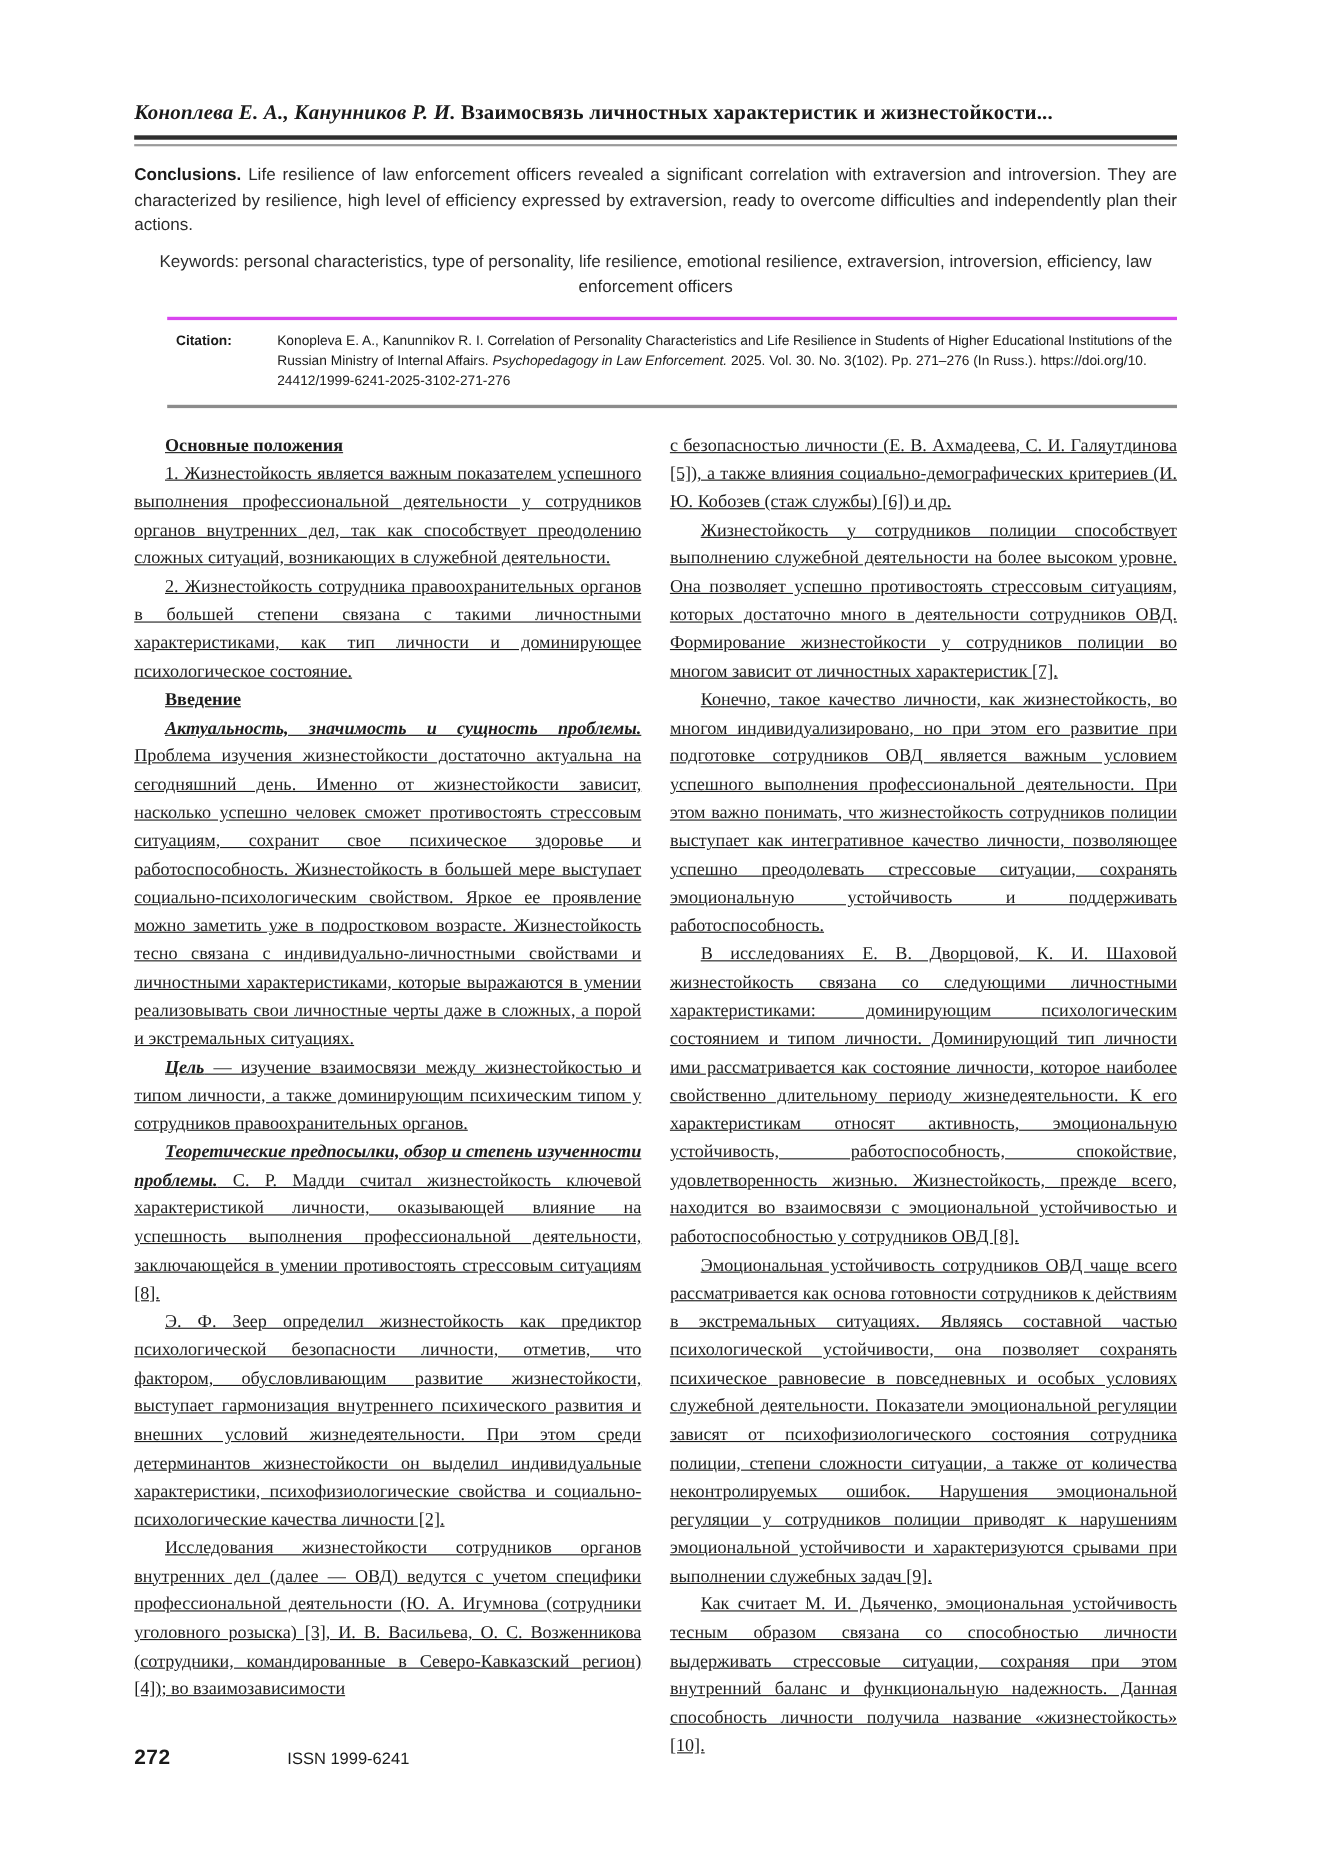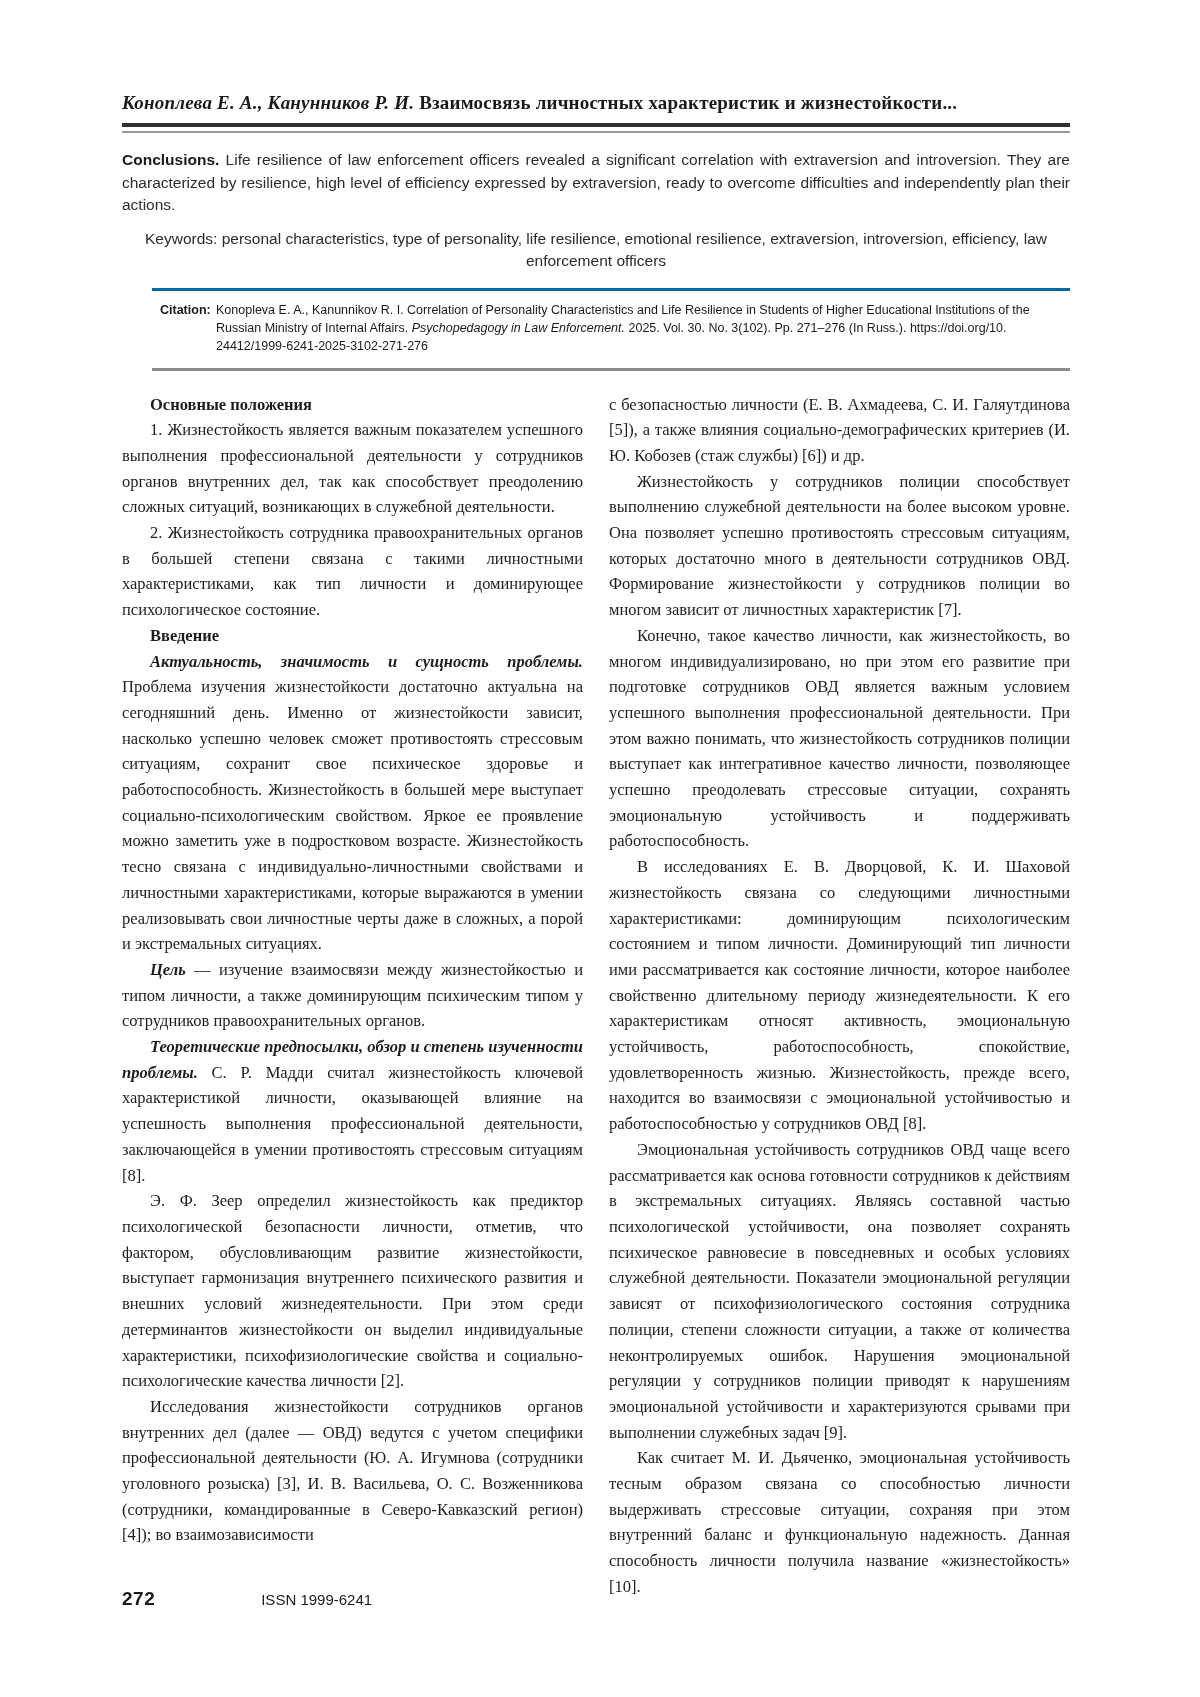--- a/index.html
+++ b/index.html
@@ -47,40 +47,41 @@
     font-size: 15.5px;
     line-height: 22.5px;
     text-align: center;
     color: #2b2b2b;
     padding: 0 14px;
   }
   
   .citation-block {
     margin-top: 15px;
     margin-left: 30px;
-    border-top: 3px solid #0369a1;
+    border-top: 3px solid #d946ef;
     border-bottom: 3px solid #8c8c8c;
     padding: 10px 2px 13px 8px;
     display: flex;
     font-family: "Liberation Sans", sans-serif;
     font-size: 12.5px;
     line-height: 18px;
     color: #1a1a1a;
   }
   .citation-block .cit-label {
     font-weight: bold;
     flex: 0 0 56px;
   }
-  .citation-block .cit-text { flex: 1; text-align: left; }
+  .citation-block .cit-text { flex: 1; text-align: left; margin-left: 36px; }
   .citation-block .cit-journal { font-style: italic; }
   
   .columns {
     margin-top: 21px;
     display: flex;
     gap: 26px;
+    text-decoration: underline;
   }
   .col {
     flex: 1 1 0;
     font-family: "Liberation Serif", serif;
     font-size: 16.5px;
     line-height: 25.7px;
     text-align: justify;
     color: #1d1d1d;
   }
   .col p { margin: 0; text-indent: 28px; }

